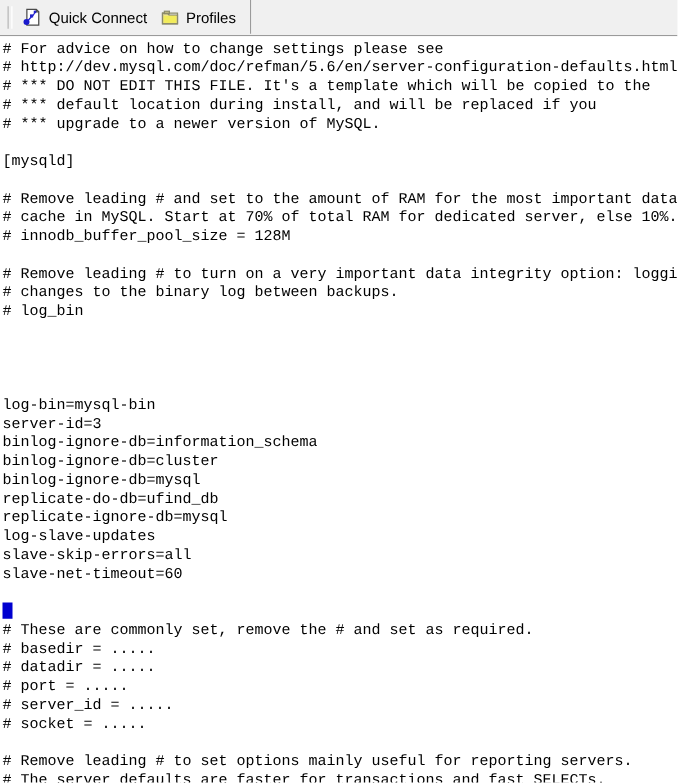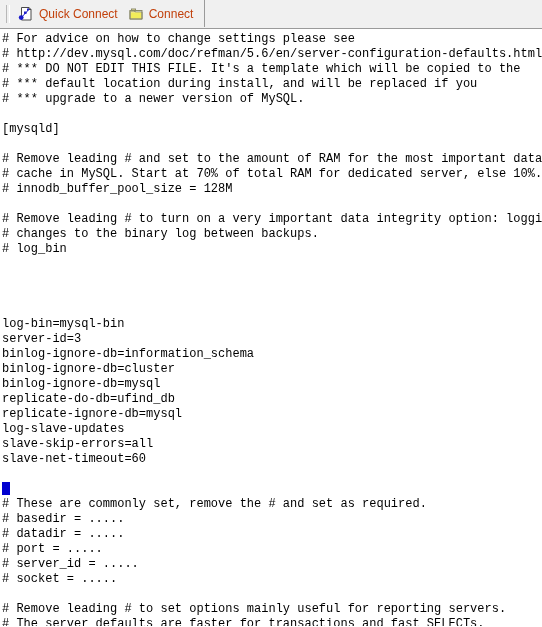--- a/index.html
+++ b/index.html
@@ -48,21 +48,21 @@
     height: 23px;
     padding: 0 6px 0 2px;
     border: 1px solid transparent;
     border-radius: 2px;
     cursor: default;
     white-space: nowrap;
   }
   .tb-label {
     font-family: "Liberation Sans", sans-serif;
     font-size: 12px;
-    color: #c2410c;
+    color: #000000;
     line-height: 1;
   }
   .tb-icon {
     width: 16px;
     height: 16px;
     position: relative;
     flex: 0 0 16px;
   }
   #toolbar-filler {
     flex: 1 1 auto;
@@ -127,21 +127,21 @@
 
     <div class="tb-button">
       <span class="tb-icon">
         <svg width="16" height="16" viewBox="0 0 16 16">
           <path d="M2 4.5 H6 L7.2 6 H14 V13 H2 Z" fill="#efe49a" stroke="#8a8a6a" stroke-width="1"></path>
           <rect x="3.5" y="3" width="4" height="2" fill="#efe49a" stroke="#8a8a6a" stroke-width="1"></rect>
           <rect x="2.8" y="6.6" width="10.4" height="5.7" fill="#f2ec5a" stroke="none"></rect>
           <rect x="2" y="4.5" width="12" height="8.5" fill="none" stroke="#8a8a6a" stroke-width="1"></rect>
         </svg>
       </span>
-      <span class="tb-label">Connect</span>
+      <span class="tb-label">Profiles</span>
     </div>
   </div>
   <div id="toolbar-filler"></div>
 </div>
 
 <div id="terminal">
   <div id="term-lines"><div class="term-line"># For advice on how to change settings please see</div><div class="term-line"># http://dev.mysql.com/doc/refman/5.6/en/server-configuration-defaults.html</div><div class="term-line"># *** DO NOT EDIT THIS FILE. It's a template which will be copied to the</div><div class="term-line"># *** default location during install, and will be replaced if you</div><div class="term-line"># *** upgrade to a newer version of MySQL.</div><div class="term-line"></div><div class="term-line">[mysqld]</div><div class="term-line"></div><div class="term-line"># Remove leading # and set to the amount of RAM for the most important data</div><div class="term-line"># cache in MySQL. Start at 70% of total RAM for dedicated server, else 10%.</div><div class="term-line"># innodb_buffer_pool_size = 128M</div><div class="term-line"></div><div class="term-line"># Remove leading # to turn on a very important data integrity option: logging</div><div class="term-line"># changes to the binary log between backups.</div><div class="term-line"># log_bin</div><div class="term-line"></div><div class="term-line"></div><div class="term-line"></div><div class="term-line"></div><div class="term-line">log-bin=mysql-bin</div><div class="term-line">server-id=3</div><div class="term-line">binlog-ignore-db=information_schema</div><div class="term-line">binlog-ignore-db=cluster</div><div class="term-line">binlog-ignore-db=mysql</div><div class="term-line">replicate-do-db=ufind_db</div><div class="term-line">replicate-ignore-db=mysql</div><div class="term-line">log-slave-updates</div><div class="term-line">slave-skip-errors=all</div><div class="term-line">slave-net-timeout=60</div><div class="term-line"></div><div class="term-line"><span class="cursor-block" style="background: rgb(0, 0, 208);"></span></div><div class="term-line"># These are commonly set, remove the # and set as required.</div><div class="term-line"># basedir = .....</div><div class="term-line"># datadir = .....</div><div class="term-line"># port = .....</div><div class="term-line"># server_id = .....</div><div class="term-line"># socket = .....</div><div class="term-line"></div><div class="term-line"># Remove leading # to set options mainly useful for reporting servers.</div><div class="term-line"># The server defaults are faster for transactions and fast SELECTs.</div></div>
 </div>
 
 </body></html>

